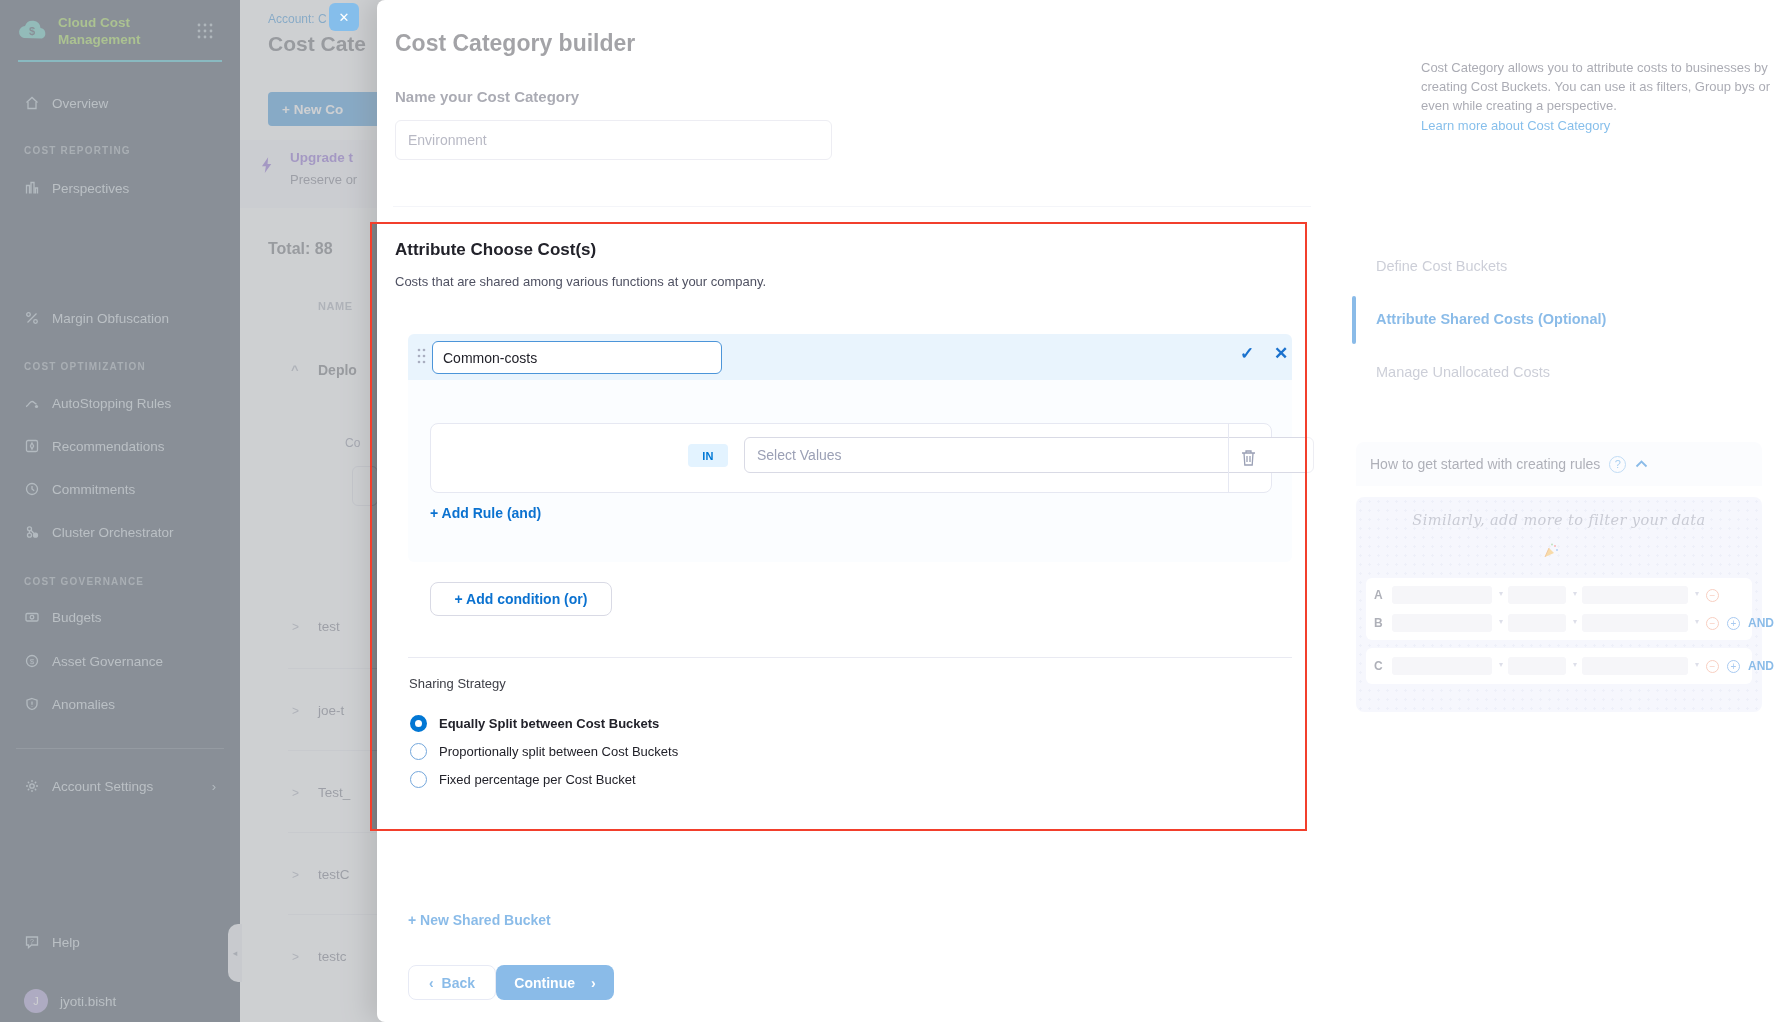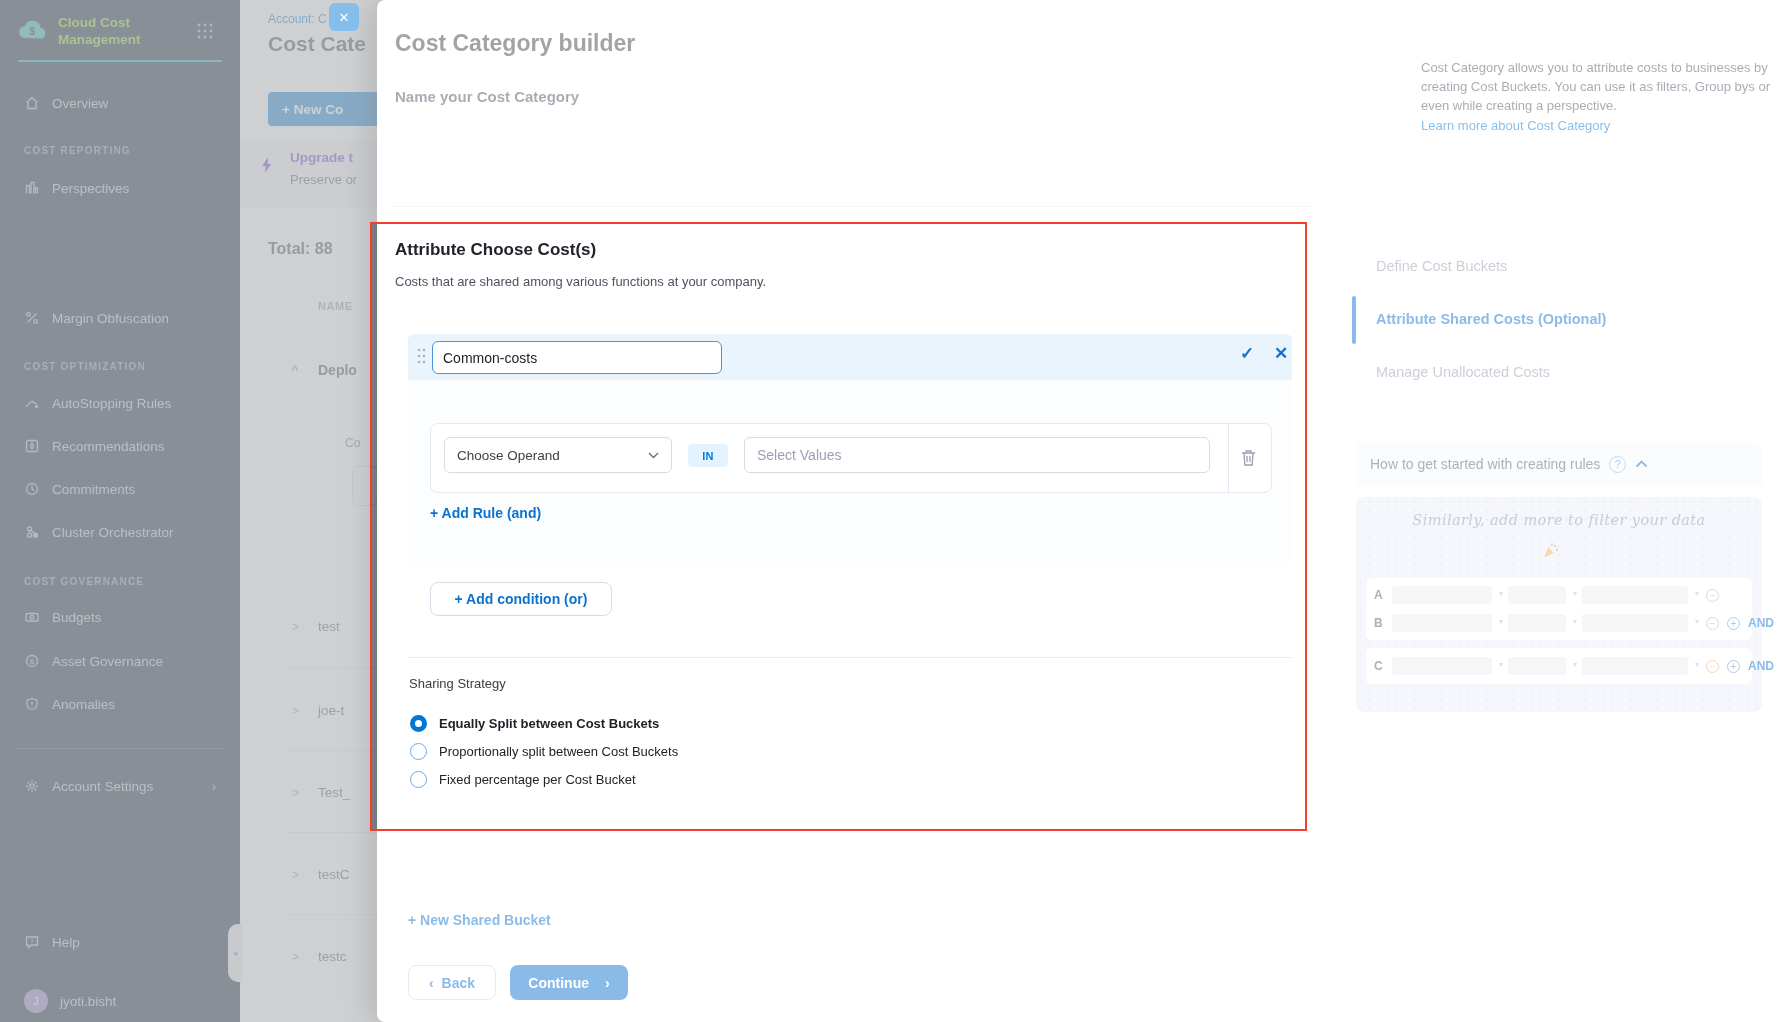--- a/index.html
+++ b/index.html
@@ -69,40 +69,40 @@
   .drag { left:416px; top:346px; color:#a9aec0; }
   .bkt-input { left:432px; top:341px; width:290px; height:33px; border:1.5px solid #4c95d9; border-radius:6px;
                background:#fff; font-size:14px; color:#22222a; padding:0 10px; font-family:"Liberation Sans",sans-serif; }
   .bkt-ok { left:1240px; top:343px; font-size:17px; font-weight:bold; color:#1b72ce; }
   .bkt-x { left:1274px; top:343px; font-size:17px; font-weight:bold; color:#1b72ce; }
   .rulebox { left:430px; top:423px; width:842px; height:70px; background:#fff; border:1px solid #e6e8f2; border-radius:8px; }
   .operand { left:444px; top:437px; width:228px; height:36px; border:1px solid #d9dae5; border-radius:6px; background:#fff;
              display:flex; align-items:center; justify-content:space-between; padding:0 12px; font-size:13.5px; color:#3f4048; }
   .inbadge { left:688px; top:444px; width:40px; height:23px; background:#e3f3ff; border-radius:4px; color:#0278d5;
              font-size:11px; font-weight:bold; display:flex; align-items:center; justify-content:center; letter-spacing:.3px; }
-  .valinput { left:744px; top:437px; width:466px; height:36px; border:1px solid #d9dae5; border-radius:6px;
+  .valinput { left:744px; top:437px; width:570px; height:36px; border:1px solid #d9dae5; border-radius:6px;
               font-size:14px; padding:0 12px; background:#fff; color:#22222a; font-family:"Liberation Sans",sans-serif; }
   .valinput::placeholder { color:#9ba0b5; }
   .ruleVdiv { left:1228px; top:423px; width:1px; height:70px; background:#e6e8f2; }
   .trash { left:1240px; top:448px; color:#9aa0b5; }
   .addrule { left:430px; top:505px; font-size:14px; font-weight:bold; color:#0b72d0; }
   .addcond { left:430px; top:582px; width:182px; height:34px; background:#fff; border:1px solid #d9dae5; border-radius:8px;
              color:#0b72d0; font-size:14px; font-weight:bold; display:flex; align-items:center; justify-content:center; }
   .s-div2 { left:408px; top:657px; width:884px; height:1px; background:#e9eaf2; }
   .stratlabel { left:409px; top:676px; font-size:13px; color:#3f4048; }
   .radio-row { left:410px; display:flex; align-items:center; gap:12px; height:20px; }
   .radio { width:17px; height:17px; border-radius:50%; border:1.6px solid #74a7dc; background:#fff; flex:0 0 17px; }
   .radio-row.checked .radio { border:5.5px solid #0277d4; }
   .radio-lbl { font-size:13px; color:#22222a; }
   .redframe { left:370px; top:222px; width:937px; height:609px; }
 
   .newbucket { left:408px; top:912px; font-size:14px; font-weight:bold; color:#0b72d0; }
   .backbtn { left:408px; top:965px; width:88px; height:35px; border:1px solid #cdd3ea; border-radius:8px; background:#fff;
              color:#0b72d0; font-size:14px; font-weight:bold; display:flex; align-items:center; justify-content:center; gap:8px; }
-  .contbtn { left:510px; top:965px; width:118px; height:35px; border-radius:8px; background:#0b72d0; color:#fff;
+  .contbtn { left:496px; top:965px; width:118px; height:35px; border-radius:8px; background:#0b72d0; color:#fff;
              font-size:14px; font-weight:bold; display:flex; align-items:center; justify-content:center; gap:16px; }
 
   
   .step { left:1376px; font-size:14.5px; color:#959aad; }
   .step.active { color:#0b72d0; font-weight:bold; }
   .stepbar { left:1352px; top:296px; width:4px; height:48px; background:#0b72d0; border-radius:2px; }
   .howto { left:1356px; top:442px; width:406px; height:44px; background:#f7f8fd; border-radius:8px 8px 0 0;
            display:flex; align-items:center; padding:0 14px; gap:9px; }
   .howto-txt { font-size:14px; color:#565a6b; }
   .qcirc { width:17px; height:17px; border-radius:50%; border:1.5px solid #7db6e9; color:#4a9be0; font-size:11px;
@@ -330,20 +330,21 @@
   </div>
 
   <div id="backdrop" class="abs"></div>
   <div id="modal" class="abs"></div>
   <div id="closebtn" class="abs">
     <span>✕</span>
   </div>
 
   <div class="abs mod m-title">Cost Category builder</div>
   <div class="abs mod m-namelabel">Name your Cost Category</div>
+  <input class="abs mod m-nameinput" type="text" value="Environment" style="">
 
   <div class="abs mod m-info">
     <span>Cost Category allows you to attribute costs to businesses by creating Cost Buckets. You can use it as filters, Group bys or even while creating a perspective.</span>
     <div class="m-infolink">Learn more about Cost Category</div>
   </div>
   <div class="abs mod m-div1"></div>
 
   <div class="abs mod s-heading">Attribute Choose Cost(s)</div>
   <div class="abs mod s-sub">Costs that are shared among various functions at your company.</div>
 
@@ -357,28 +358,20 @@
         <circle cx="8" cy="10" r="1.3"></circle>
         <circle cx="3" cy="16" r="1.3"></circle>
         <circle cx="8" cy="16" r="1.3"></circle>
       </svg>
   </span>
   <input class="abs mod bkt-input" type="text" value="Common-costs" style="">
   <div class="abs mod bkt-ok">✓</div>
   <div class="abs mod bkt-x">✕</div>
 
   <div class="abs mod rulebox"></div>
-  <div class="abs mod operand">
-    <span>Choose Operand</span>
-    <span class="icn">
-      <svg width="11" height="7" viewBox="0 0 11 7" fill="none" stroke="#6b6d85" stroke-width="1.4">
-          <path d="M1 1l4.5 4.5L10 1"></path>
-        </svg>
-    </span>
-  </div>
   <div class="abs mod inbadge">IN</div>
   <input class="abs mod valinput" type="text" placeholder="Select Values" style="">
   <div class="abs mod ruleVdiv"></div>
   <span class="abs mod trash icn">
     <svg width="17" height="19" viewBox="0 0 17 19" fill="none" stroke="currentColor" stroke-width="1.3">
         <path d="M2 5h13M6 5V3h5v2M4 5l.8 12h7.4L13 5M7 8v6M10 8v6"></path>
       </svg>
   </span>
   <div class="abs mod addrule">+ Add Rule (and)</div>
 

